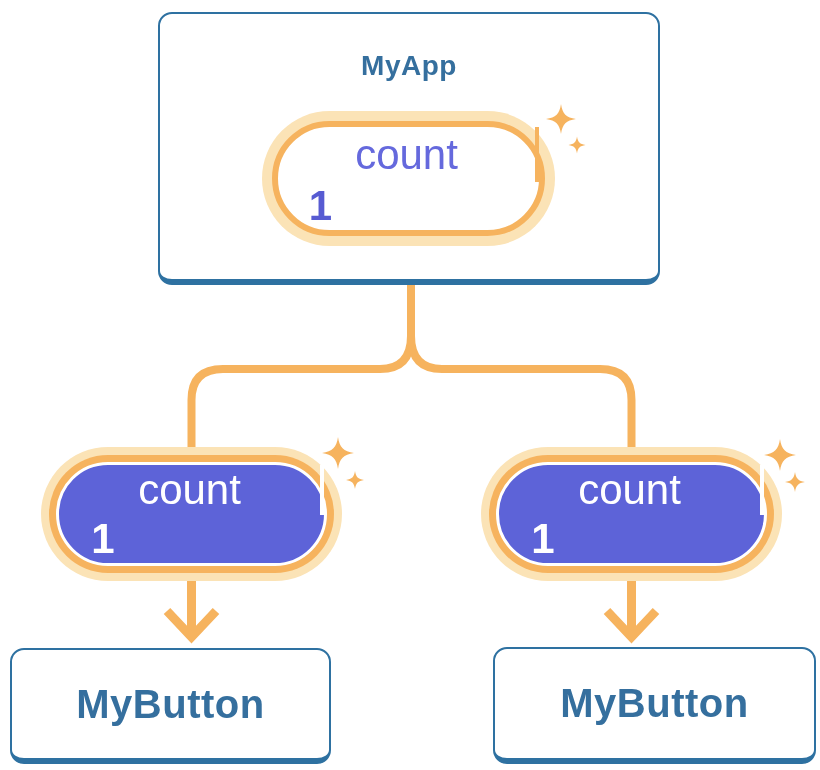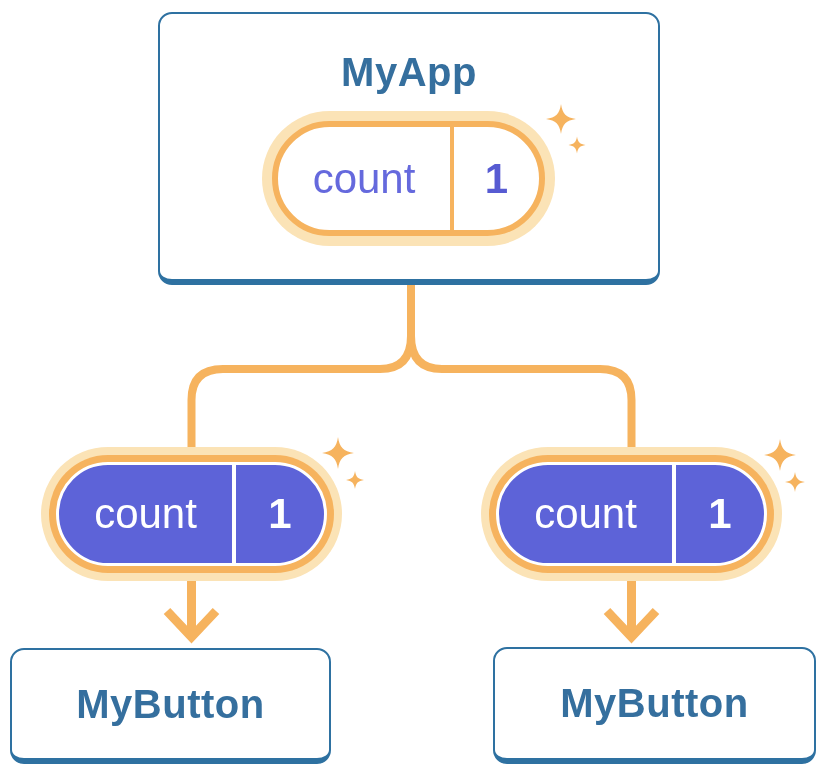--- a/index.html
+++ b/index.html
@@ -33,40 +33,41 @@
     background:var(--white);
     border:2px solid var(--blue-border);
     border-bottom-width:6px;
     border-radius:14px;
     z-index:1;
   }
   .card-root{left:158px;top:12px;width:502px;height:273px;}
   .card-title{
     text-align:center;
     margin-top:36px;
-    font-size:40px;
+    font-size:28px;
     font-weight:600;
     color:var(--blue-text);
     letter-spacing:0.5px;
   }
   .leaf-card{
     display:flex;align-items:center;justify-content:center;
     padding-top:0;
     font-size:40px;font-weight:600;color:var(--blue-text);
     letter-spacing:0.5px;
   }
   .leaf-left{left:10px;top:648px;width:321px;height:116px;}
   .leaf-right{left:493px;top:647px;width:323px;height:117px;}
   .pill{
     position:absolute;
     box-sizing:border-box;
     display:flex;
     align-items:stretch;
     border-radius:999px;
     z-index:1;
+    flex-direction:column;
   }
   .pill-light{
     left:112px;top:107px;
     width:273px;height:115px;
     background:var(--white);
     border:6px solid var(--accent-orange);
     box-shadow:0 0 0 10px var(--pale-orange);
   }
   .pill-light .pill-name{
     flex:1;

